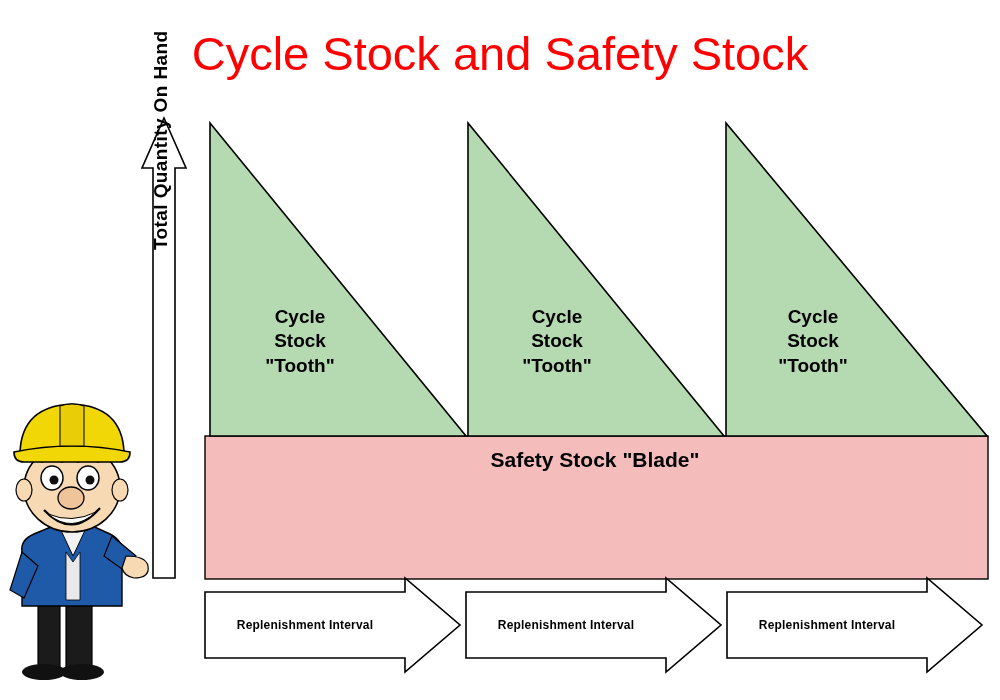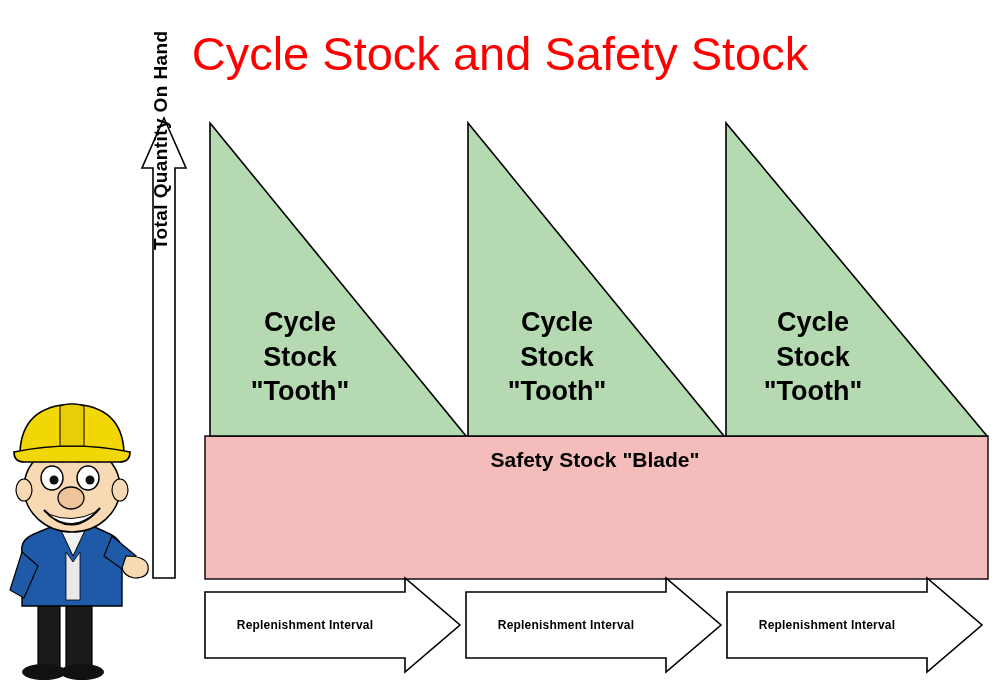--- a/index.html
+++ b/index.html
@@ -50,21 +50,21 @@
     font-size: 19px;
     font-weight: bold;
     letter-spacing: 0.4px;
     white-space: nowrap;
   }
 
   
   .tooth-label {
     position: absolute;
     text-align: center;
-    font-size: 27px;
+    font-size: 19px;
     font-weight: bold;
     line-height: 1.28;
     color: #000;
   }
 
   
   #safety-label {
     position: absolute;
     left: 200px;
     top: 448px;

